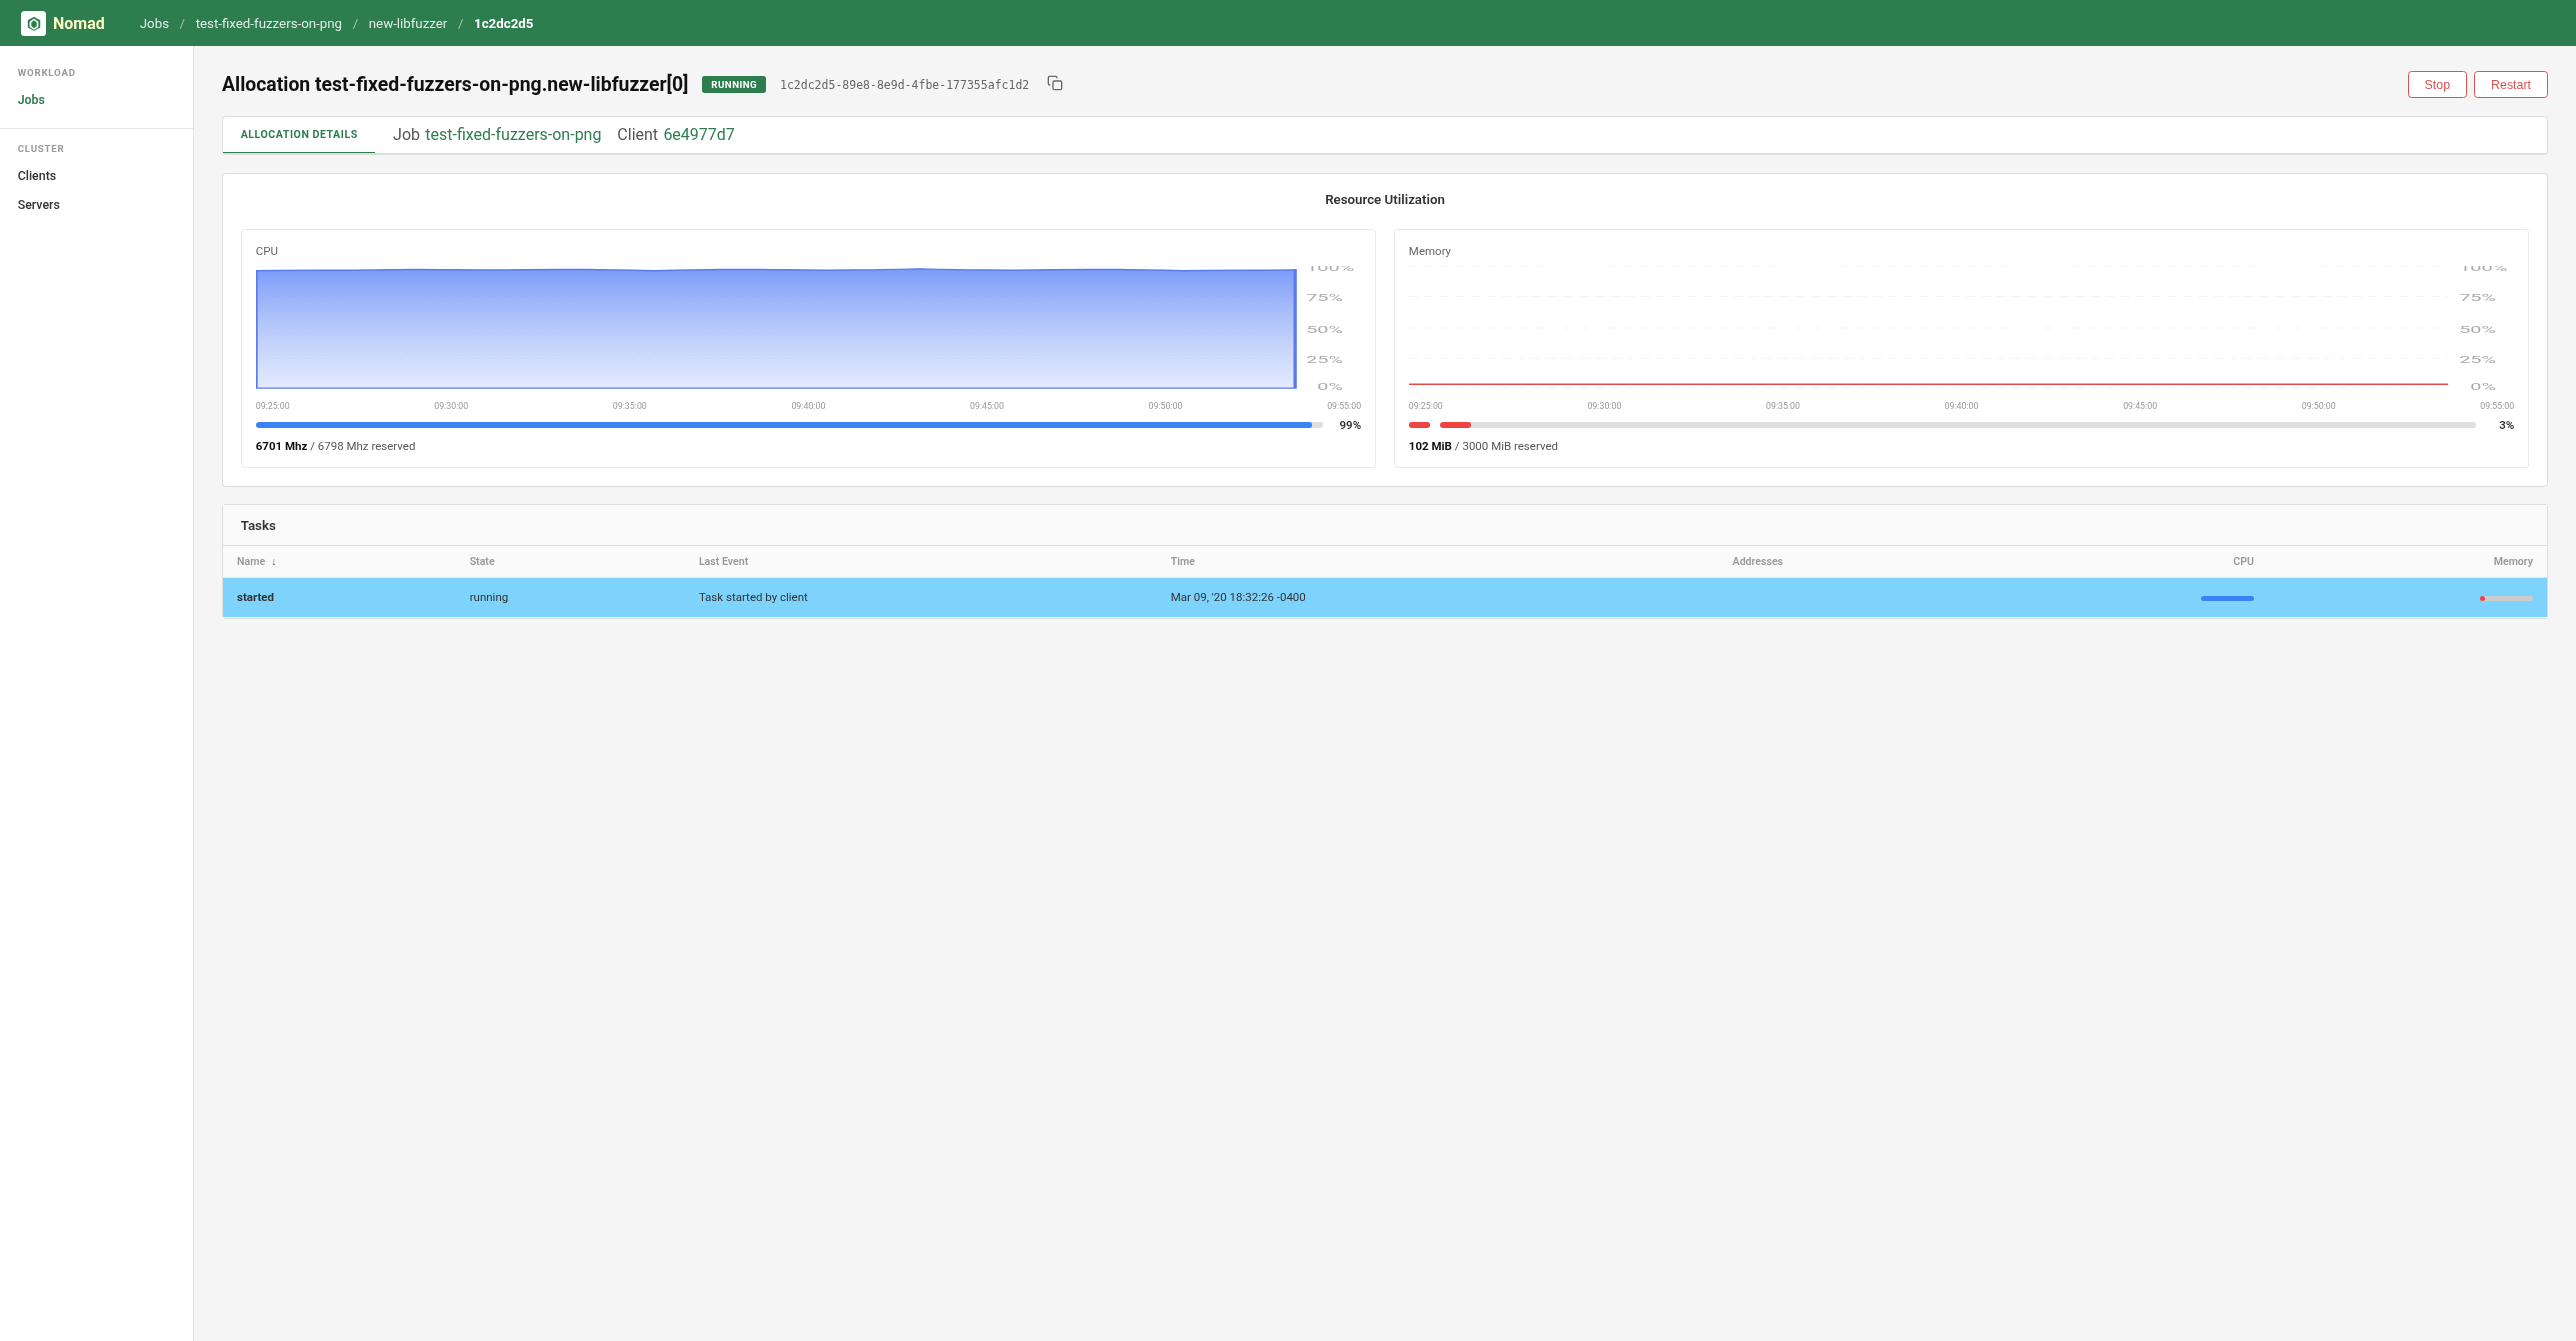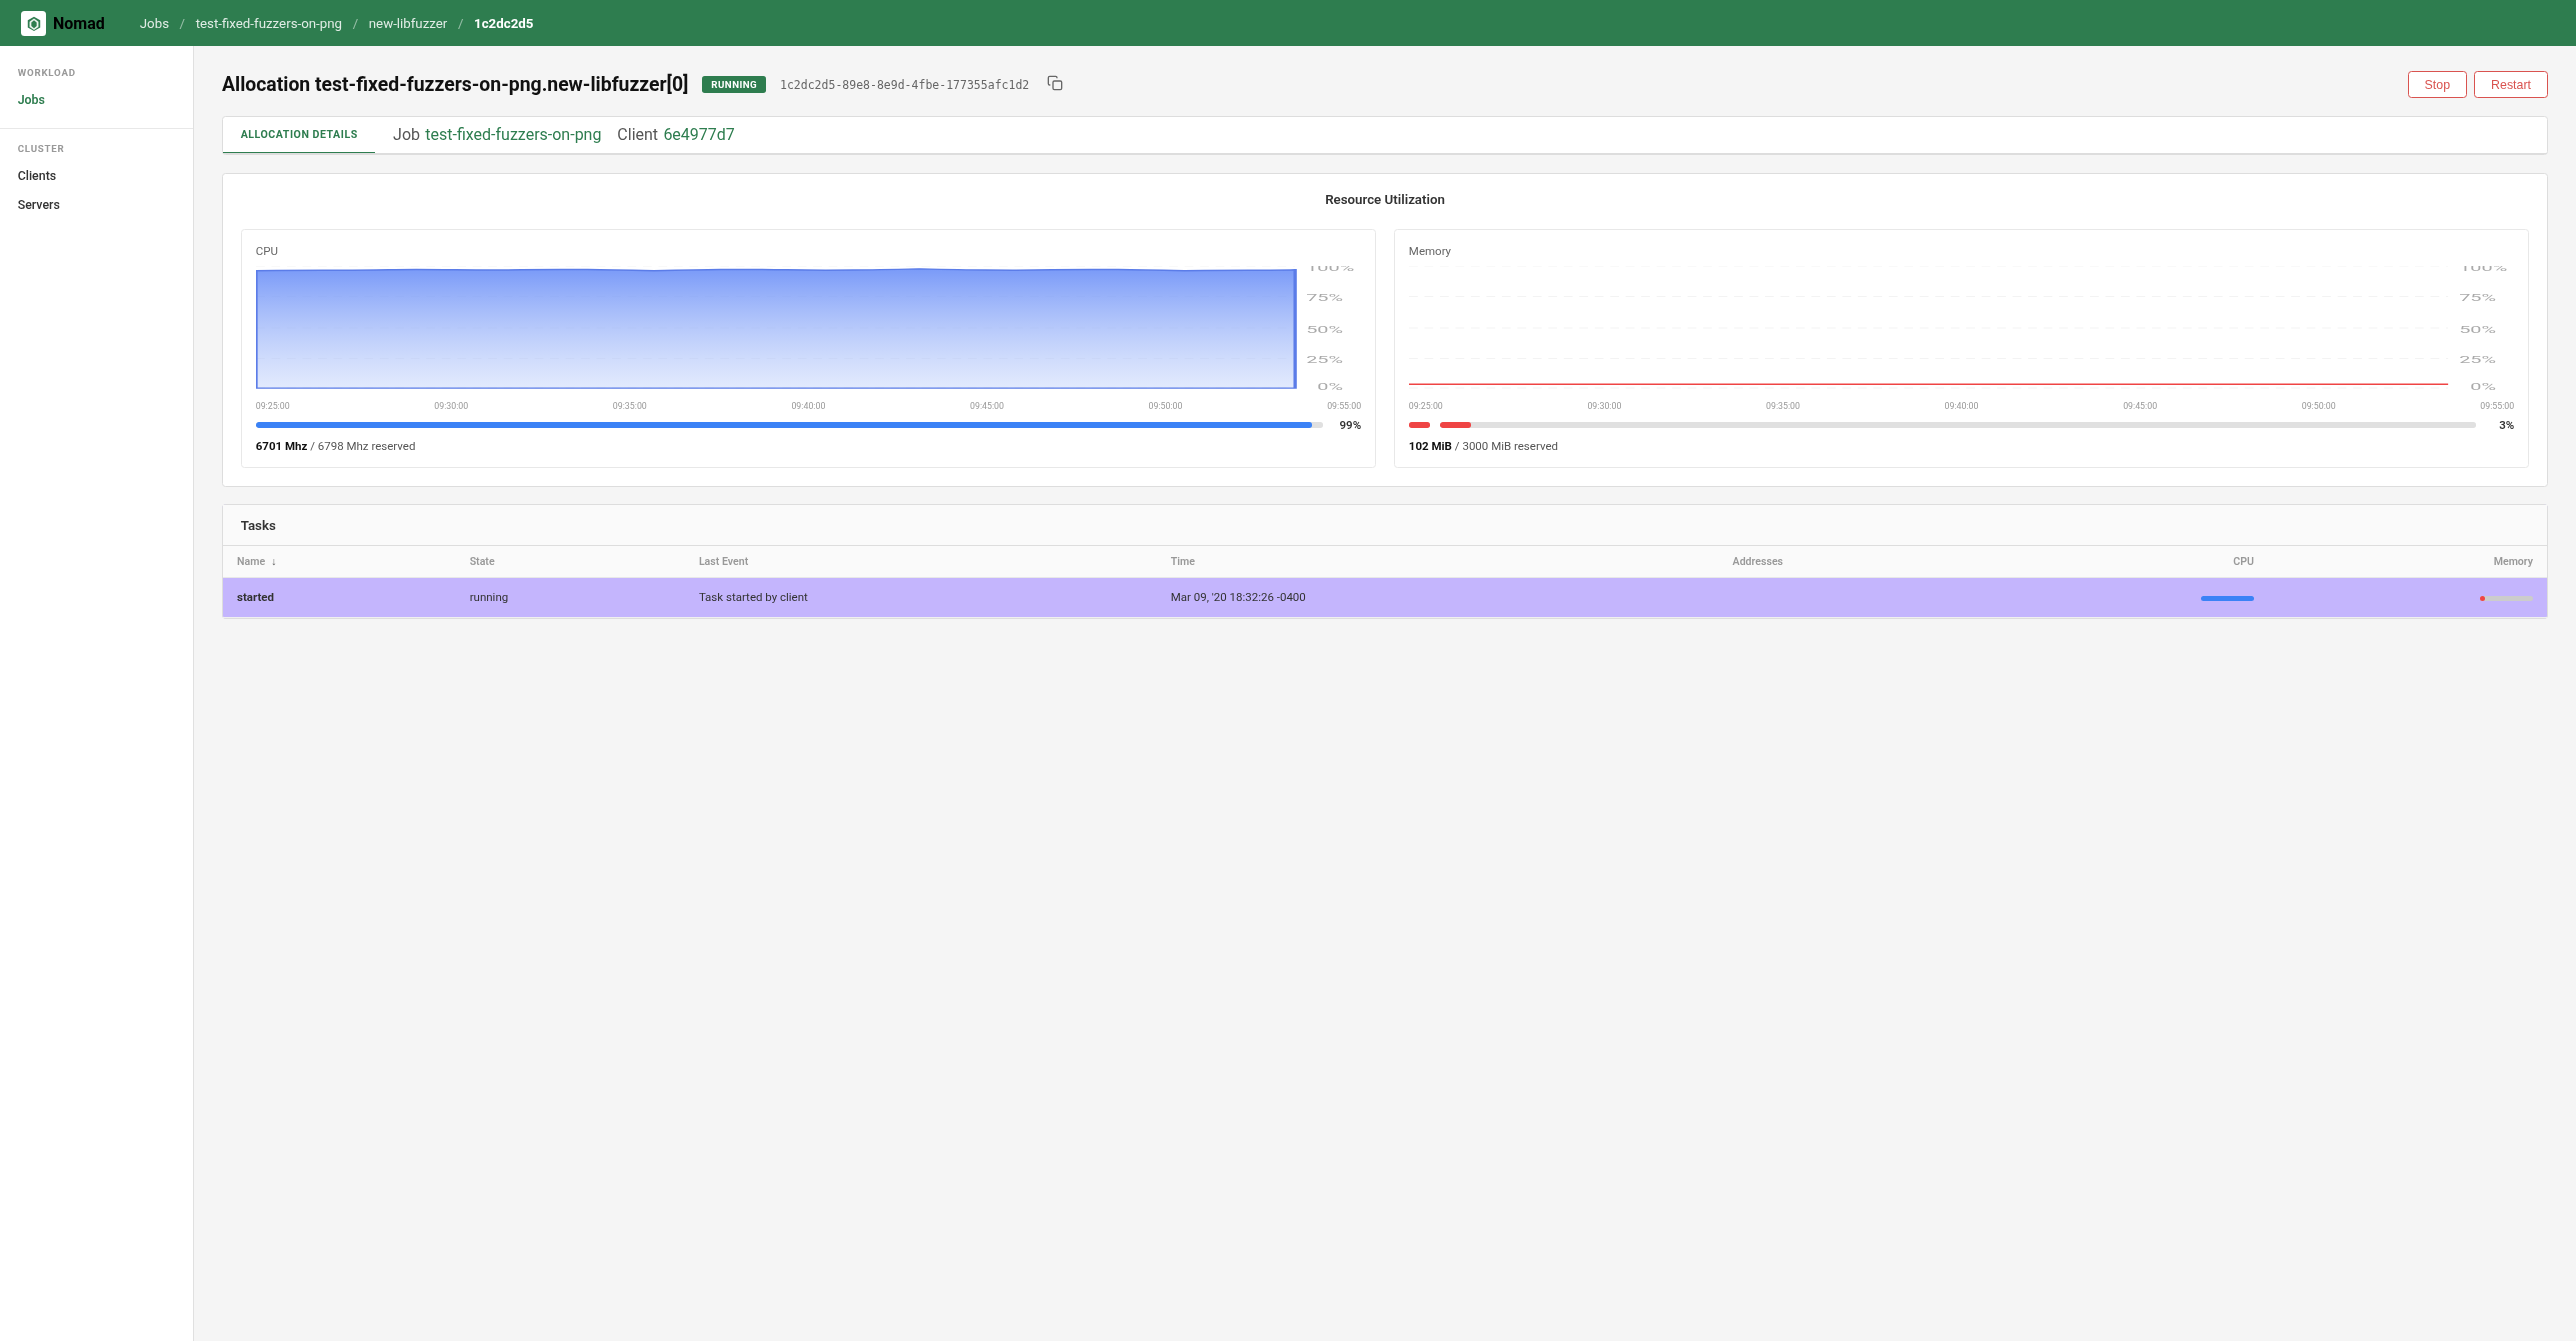--- a/index.html
+++ b/index.html
@@ -10,21 +10,21 @@
       background: #2e7d4f;
       padding: 0 21px;
       display: flex;
       align-items: center;
       height: 46px;
     }
     .logo-area {
       display: flex;
       align-items: center;
       gap: 7px;
-      color: #000000;
+      color: #fef9c3;
       font-weight: 700;
       font-size: 16px;
       margin-right: 35px;
     }
     .logo-icon {
       width: 25px;
       height: 25px;
       background: white;
       border-radius: 3.5px;
       display: flex;
@@ -238,21 +238,21 @@
       text-align: right;
     }
     .resource-value {
       font-size: 11.5px;
       color: #555;
     }
     .resource-value strong { color: #111; font-weight: 700; }
 
     
     .table-card {
-      background: #c4b5fd;
+      background: #7dd3fc;
       border: 0.9px solid #ddd;
       border-radius: 3.5px;
     }
     .table-card-title {
       padding: 12.4px 17.7px;
       font-size: 13.3px;
       font-weight: 600;
       color: #333;
       border-bottom: 0.9px solid #ddd;
       background: #fafafa;

